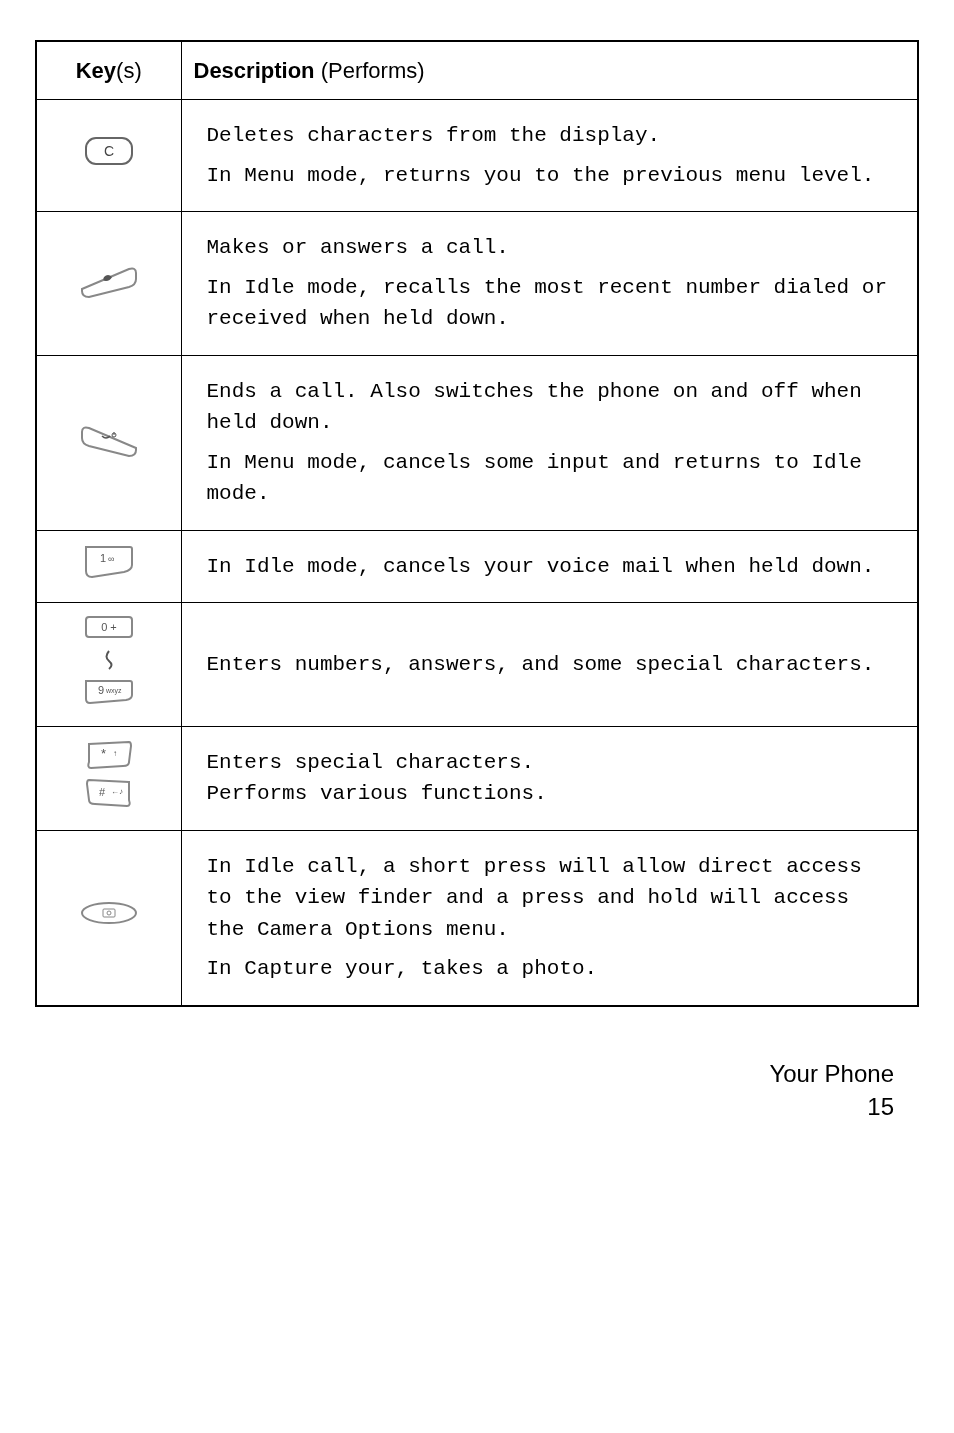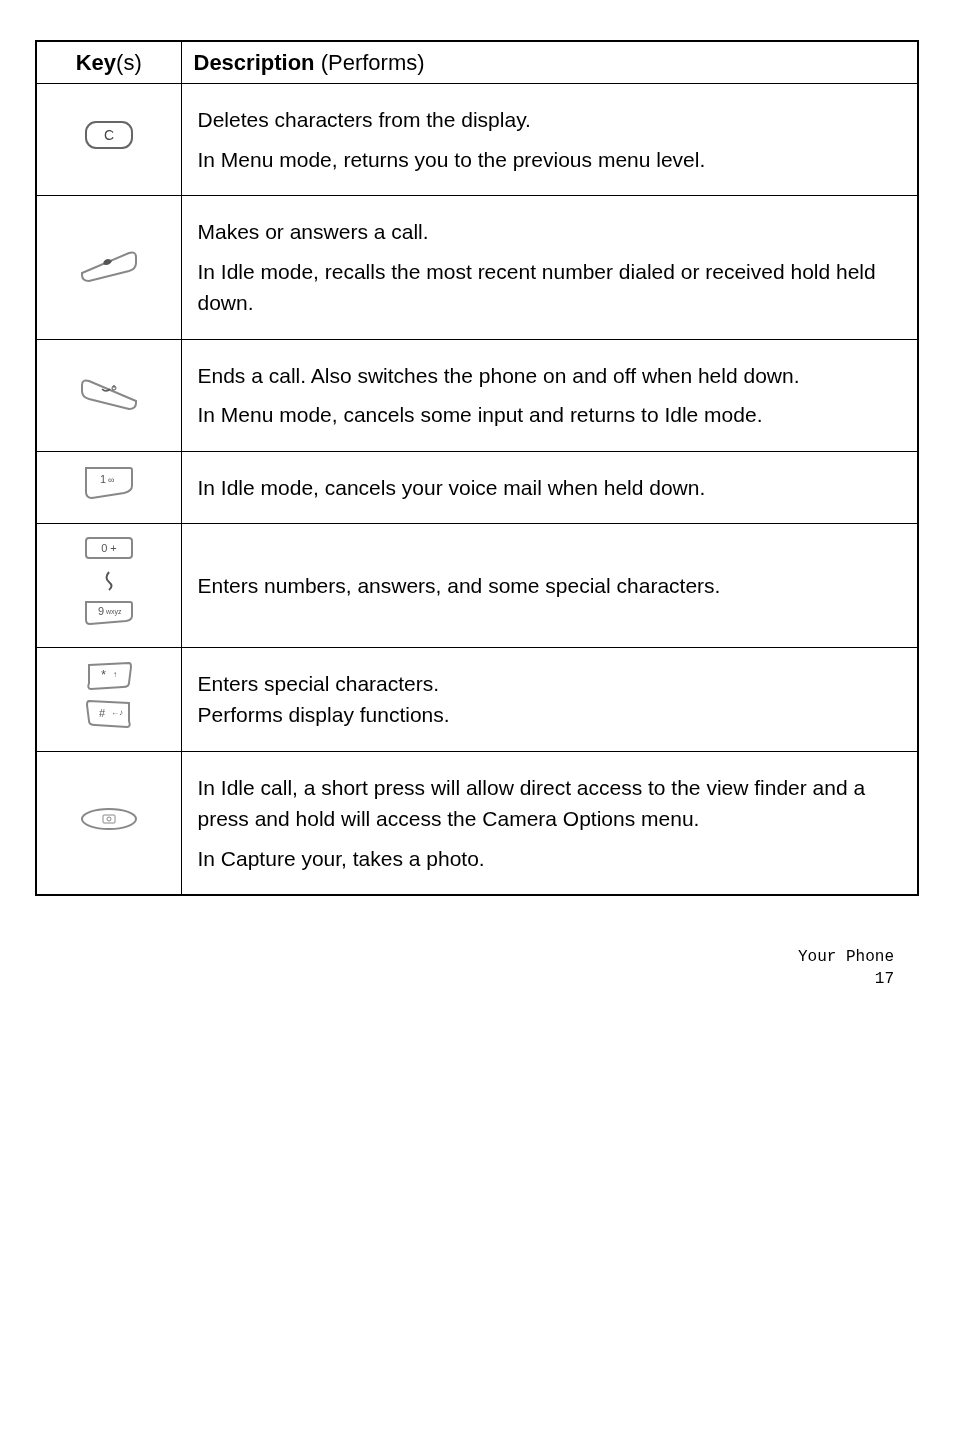--- a/index.html
+++ b/index.html
@@ -25,32 +25,32 @@
       font-size: 21px;
       line-height: 1.5;
     }
     td:first-child {
       width: 145px;
       text-align: center;
       vertical-align: middle;
     }
     .header-row td {
       font-size: 22px;
-      padding: 4px 12px;
+      padding: 12px 12px;
     }
     .footer {
       text-align: right;
       margin-top: 50px;
-      font-size: 16px;
+      font-size: 24px;
       line-height: 1.4;
       padding-right: 25px;
-      font-family: Liberation Mono, monospace;
     }
     p {
-      margin: 8px 4px;
+      margin: 8px 13px;
+      font-family: Liberation Mono, monospace;
     }
     .icon-cell svg {
       display: inline-block;
     }
   </style>
 </head>
 <body>
 
 <table>
   <tbody>
@@ -78,21 +78,21 @@
 
   <tr>
     <td class="icon-cell">
       <svg width="70" height="40" viewBox="0 0 70 40">
         <path d="M 8 30 L 55 10 Q 62 8 62 14 L 62 20 Q 62 26 55 28 L 15 38 Q 8 38 8 32 Z" fill="none" stroke="#888" stroke-width="2"></path>
         <path d="M 30 18 Q 34 14 38 18 Q 36 22 32 22 Q 28 22 30 18" fill="#555"></path>
       </svg>
     </td>
     <td>
       <p>Makes or answers a call.</p>
-      <p>In Idle mode, recalls the most recent number dialed or received hold held down.</p>
+      <p>In Idle mode, recalls the most recent number dialed or received when held down.</p>
     </td>
   </tr>
 
   <tr>
     <td class="icon-cell">
       <svg width="70" height="40" viewBox="0 0 70 40">
         <path d="M 62 30 L 15 10 Q 8 8 8 14 L 8 20 Q 8 26 15 28 L 55 38 Q 62 38 62 32 Z" fill="none" stroke="#888" stroke-width="2"></path>
         <path d="M 28 18 Q 32 22 36 18" fill="none" stroke="#555" stroke-width="1.5"></path>
         <circle cx="40" cy="17" r="2" fill="none" stroke="#555" stroke-width="1"></circle>
         <line x1="40" y1="14" x2="40" y2="17" stroke="#555" stroke-width="1"></line>
@@ -148,21 +148,21 @@
       </svg>
       <br>
       <svg width="48" height="30" viewBox="0 0 48 30">
         <path d="M 44 4 L 4 2 Q 2 2 2 6 L 4 22 Q 4 26 10 26 L 42 28 Q 46 28 44 22 Z" fill="none" stroke="#888" stroke-width="2"></path>
         <text x="14" y="18" font-size="11" fill="#555">#</text>
         <text x="26" y="16" font-size="8" fill="#555">←♪</text>
       </svg>
     </td>
     <td>
       <p style="margin-bottom:0">Enters special characters.</p>
-      <p style="margin-top:0">Performs display functions.</p>
+      <p style="margin-top:0">Performs various functions.</p>
     </td>
   </tr>
 
   <tr>
     <td class="icon-cell">
       <svg width="60" height="26" viewBox="0 0 60 26">
         <ellipse cx="30" cy="13" rx="27" ry="10" fill="none" stroke="#888" stroke-width="2"></ellipse>
         <rect x="24" y="9" width="12" height="8" rx="1" fill="none" stroke="#888" stroke-width="1"></rect>
         <circle cx="30" cy="13" r="2" fill="none" stroke="#888" stroke-width="1"></circle>
       </svg>
@@ -171,14 +171,14 @@
       <p>In Idle call, a short press will allow direct access to the view finder and a press and hold will access the Camera Options menu.</p>
       <p>In Capture your, takes a photo.</p>
     </td>
   </tr>
 
 </tbody>
   </table>
 
 <div class="footer">
   <div>Your Phone</div>
-  <div>17</div>
+  <div>15</div>
 </div>
 
 </body></html>

